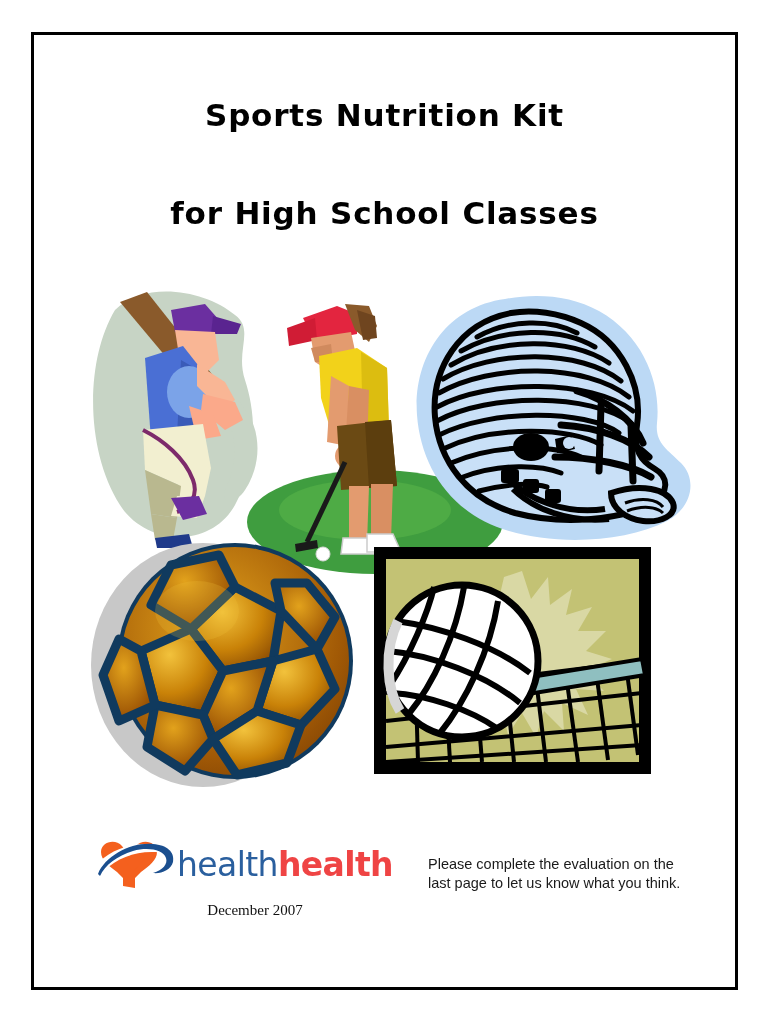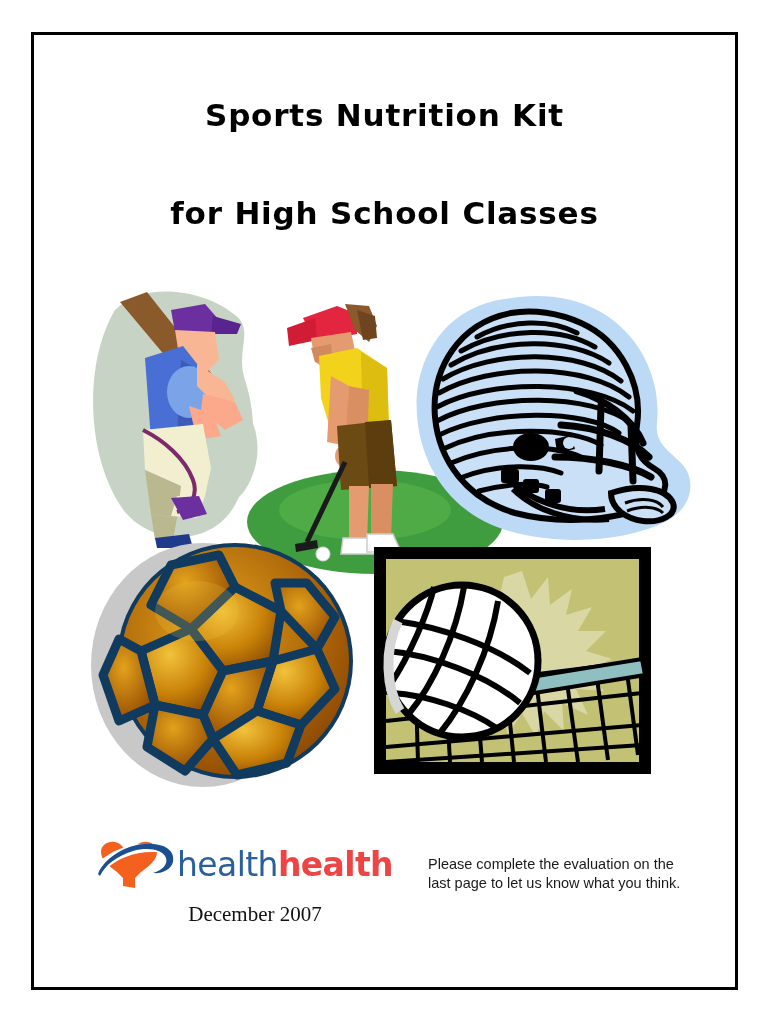--- a/index.html
+++ b/index.html
@@ -96,21 +96,21 @@
     white-space: nowrap;
   }
   .word-fraser { color: #2a5f9e; font-weight: normal; }
   .word-health { color: #ef4444; font-weight: bold; }
   #date-text {
     margin-top: 6px;
     margin-left: 80px;
     width: 160px;
     text-align: center;
     font-family: "Liberation Serif", serif;
-    font-size: 21px;
+    font-size: 15px;
     color: #111111;
   }
   #eval-note {
     position: absolute;
     left: 428px;
     top: 855px;
     width: 265px;
     text-align: left;
     font-family: "Liberation Sans", sans-serif;
     font-size: 14.5px;

